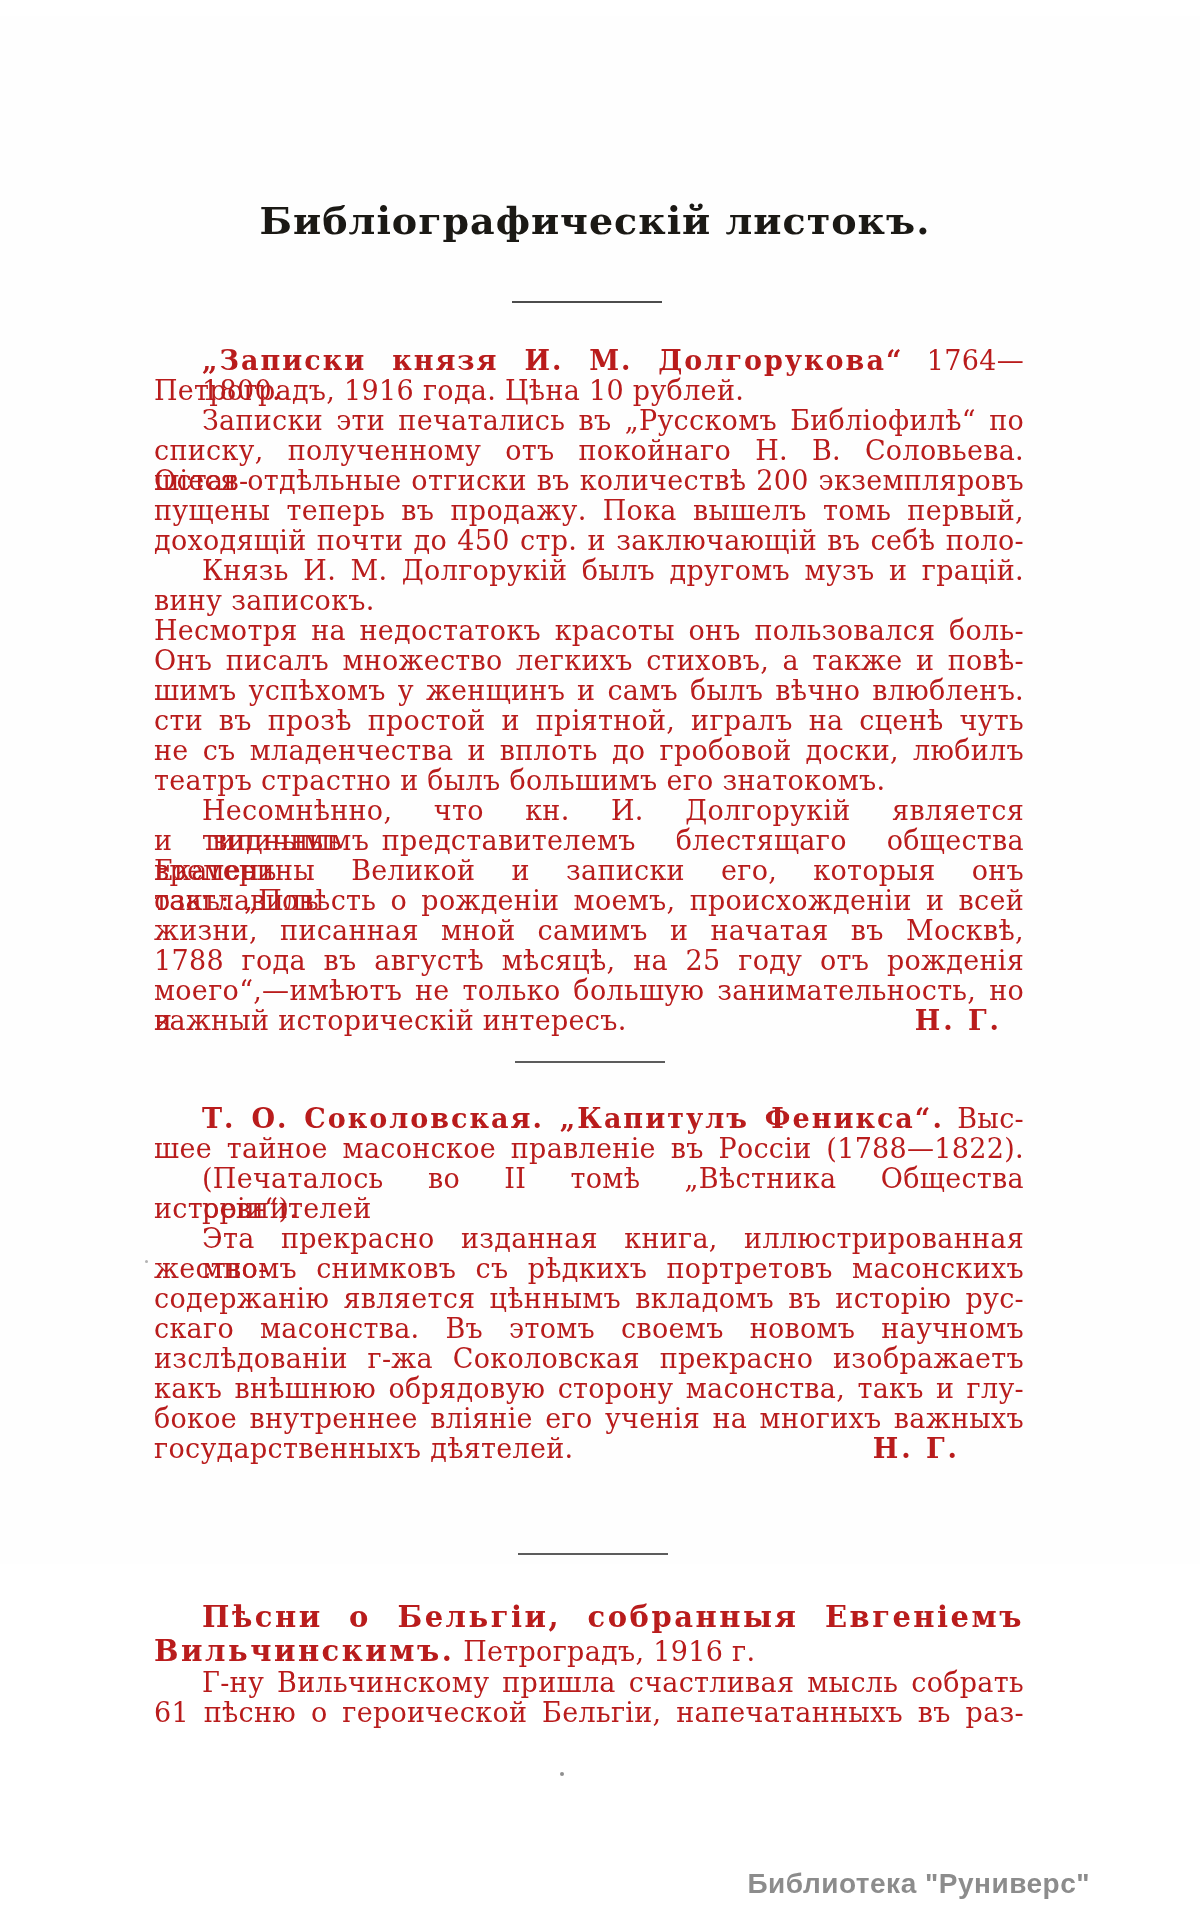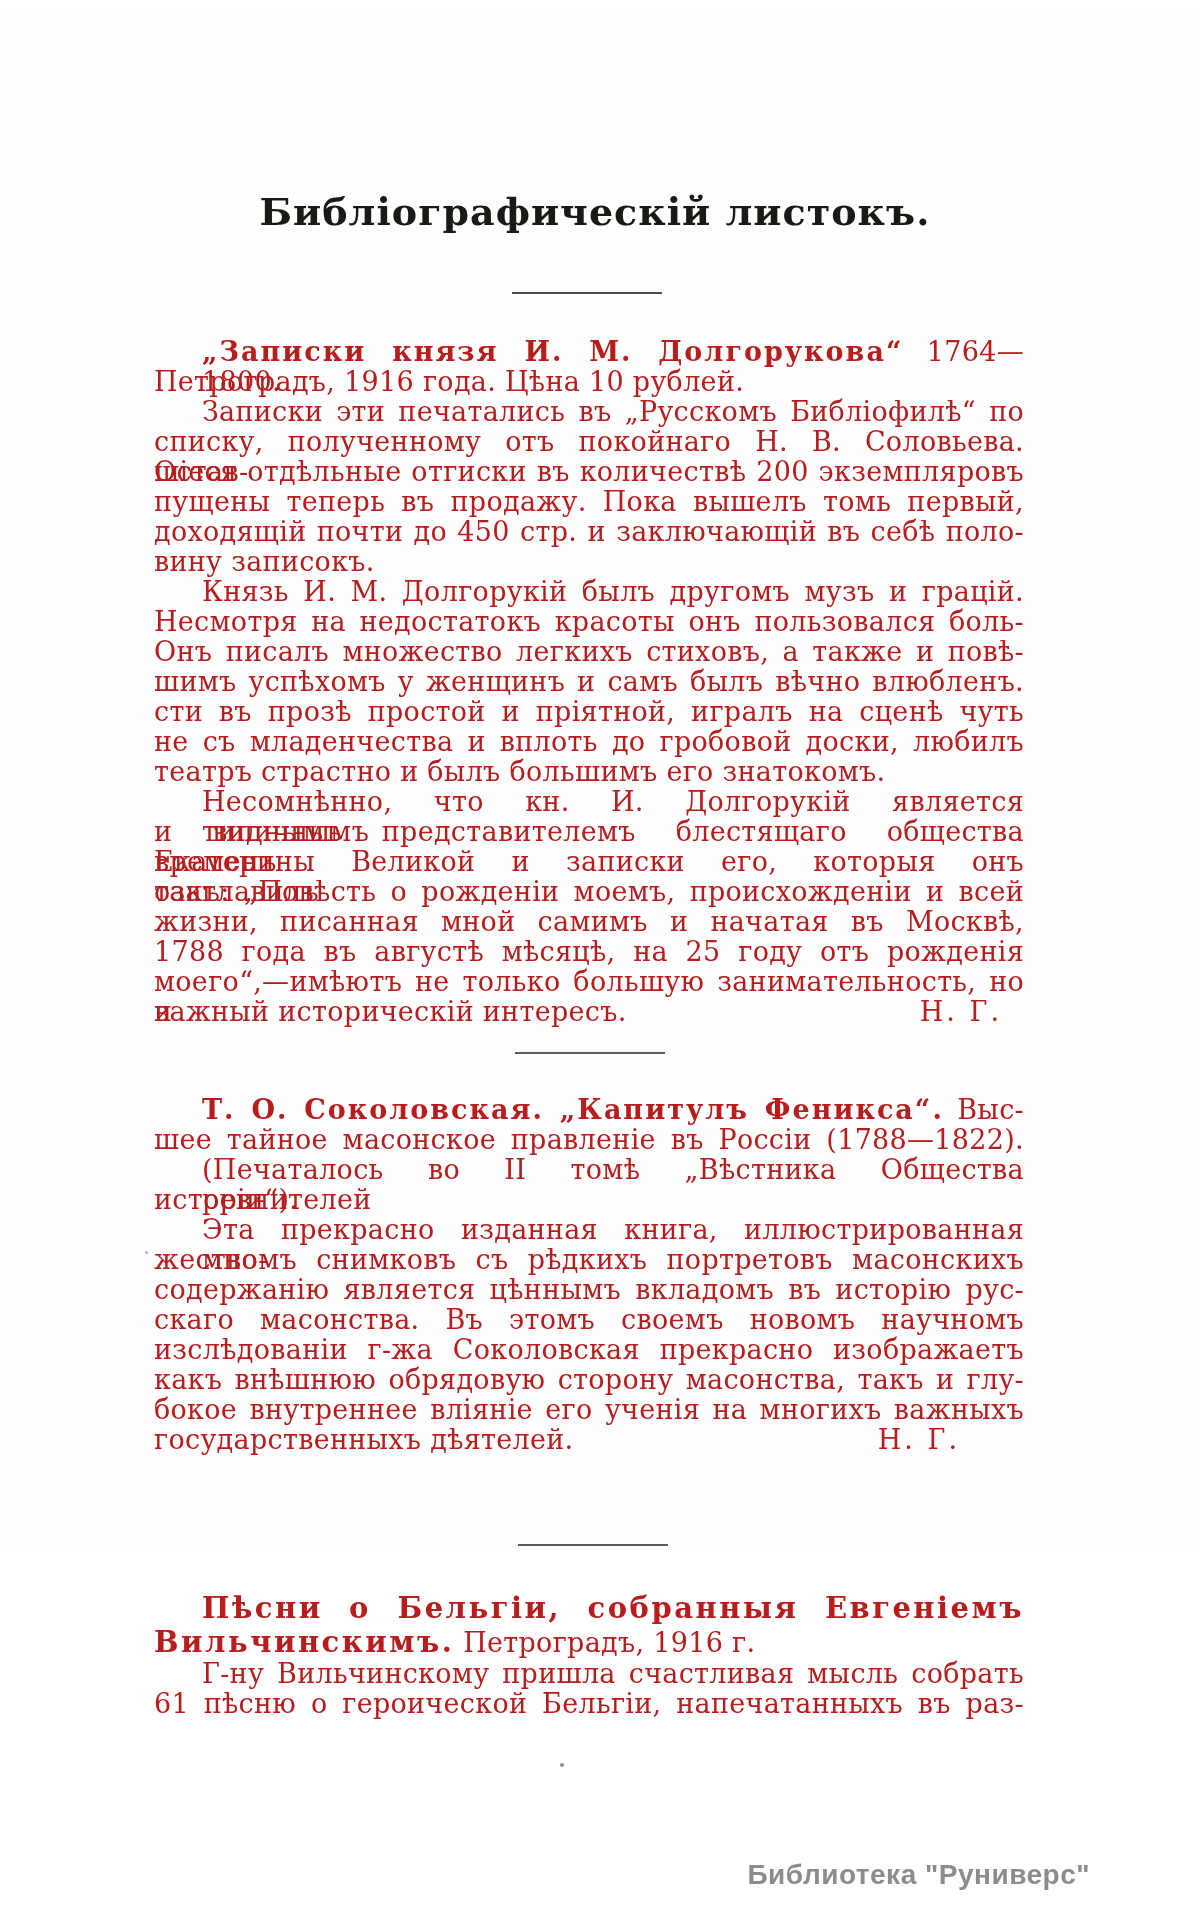--- a/index.html
+++ b/index.html
@@ -4,21 +4,21 @@
 <style>
   html, body { margin: 0; padding: 0; }
   body {
     width: 1200px; height: 1920px;
     background: #ffffff;
     font-family: "DejaVu Serif", serif;
     position: relative;
     overflow: hidden;
   }
   .page {
-    position: absolute; left: 0; top: 7px;
+    position: absolute; left: 0; top: 16px;
     width: 1200px; height: 1548px;
     background: #fefefe;
     color: #201d1a;
   }
   .title {
     position: absolute;
     top: 182px; left: 0; width: 1190px;
     margin: 0;
     text-align: center;
     font-family: "DejaVu Serif", serif;
@@ -65,21 +65,21 @@
   .seg-b {
     font-weight: bold;
     letter-spacing: 2px;
   }
   .seg-B {
     font-weight: bold;
     font-size: 29px;
     letter-spacing: 2.5px;
   }
   .initials {
-    font-weight: normal;
+    font-weight: bold;
     letter-spacing: 3px;
     text-align: right;
   }
   .e1 .initials { margin-right: 22px; }
   .e2 .initials { margin-right: 64px; }
   .watermark {
     position: absolute;
     top: 1852px; right: 110px;
     font-family: "Liberation Sans", sans-serif;
     font-weight: 700;
@@ -99,22 +99,22 @@
 
   <div class="divider d1"></div>
   <section class="entry e1">
       <div class="line just ind"><span class="seg-b">„Записки князя И. М. Долгорукова“</span><span class="seg-r"> 1764—1800.</span></div>
       <div class="line"><span class="seg-r">Петроградъ, 1916 года. Цѣна 10 рублей.</span></div>
       <div class="line just ind"><span class="seg-r">Записки эти печатались въ „Русскомъ Библіофилѣ“ по</span></div>
       <div class="line just"><span class="seg-r">списку, полученному отъ покойнаго Н. В. Соловьева. Остав-</span></div>
       <div class="line just"><span class="seg-r">шіеся отдѣльные отгиски въ количествѣ 200 экземпляровъ</span></div>
       <div class="line just"><span class="seg-r">пущены теперь въ продажу. Пока вышелъ томь первый,</span></div>
       <div class="line just"><span class="seg-r">доходящій почти до 450 стр. и заключающій въ себѣ поло-</span></div>
+      <div class="line just ind"><span class="seg-r">Князь И. М. Долгорукій былъ другомъ музъ и грацій.</span></div>
       <div class="line"><span class="seg-r">вину записокъ.</span></div>
-      <div class="line just ind"><span class="seg-r">Князь И. М. Долгорукій былъ другомъ музъ и грацій.</span></div>
       <div class="line just"><span class="seg-r">Несмотря на недостатокъ красоты онъ пользовался боль-</span></div>
       <div class="line just"><span class="seg-r">Онъ писалъ множество легкихъ стиховъ, а также и повѣ-</span></div>
       <div class="line just"><span class="seg-r">шимъ успѣхомъ у женщинъ и самъ былъ вѣчно влюбленъ.</span></div>
       <div class="line just"><span class="seg-r">сти въ прозѣ простой и пріятной, игралъ на сценѣ чуть</span></div>
       <div class="line just"><span class="seg-r">не съ младенчества и вплоть до гробовой доски, любилъ</span></div>
       <div class="line"><span class="seg-r">театръ страстно и былъ большимъ его знатокомъ.</span></div>
       <div class="line just ind"><span class="seg-r">Несомнѣнно, что кн. И. Долгорукій является типичнымъ</span></div>
       <div class="line just"><span class="seg-r">и виднымъ представителемъ блестящаго общества временъ</span></div>
       <div class="line just"><span class="seg-r">Екатерины Великой и записки его, которыя онъ озаглавилъ</span></div>
       <div class="line just"><span class="seg-r">такъ: „Повѣсть о рожденіи моемъ, происхожденіи и всей</span></div>

